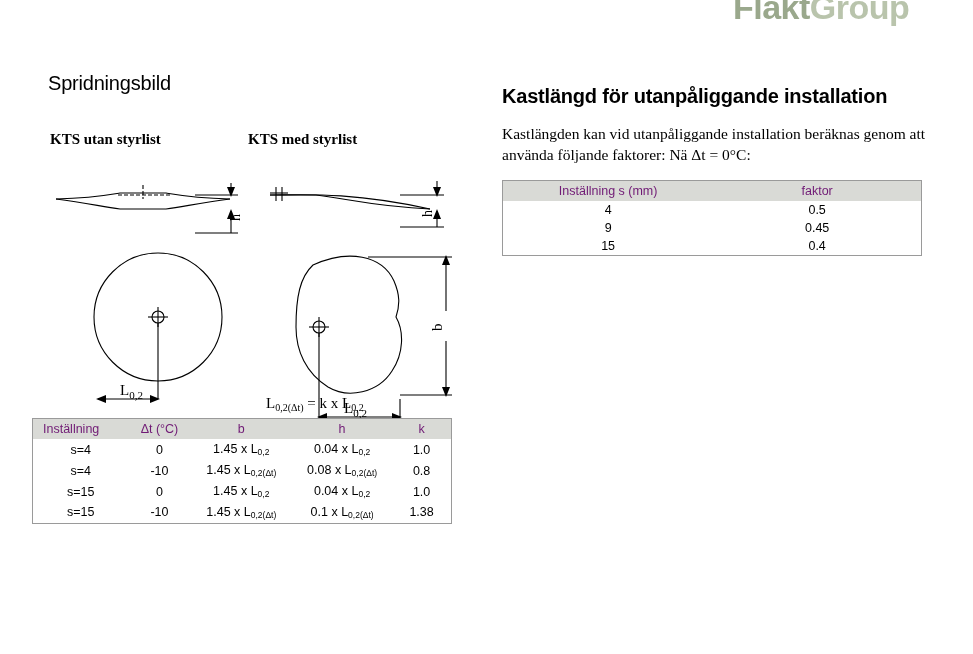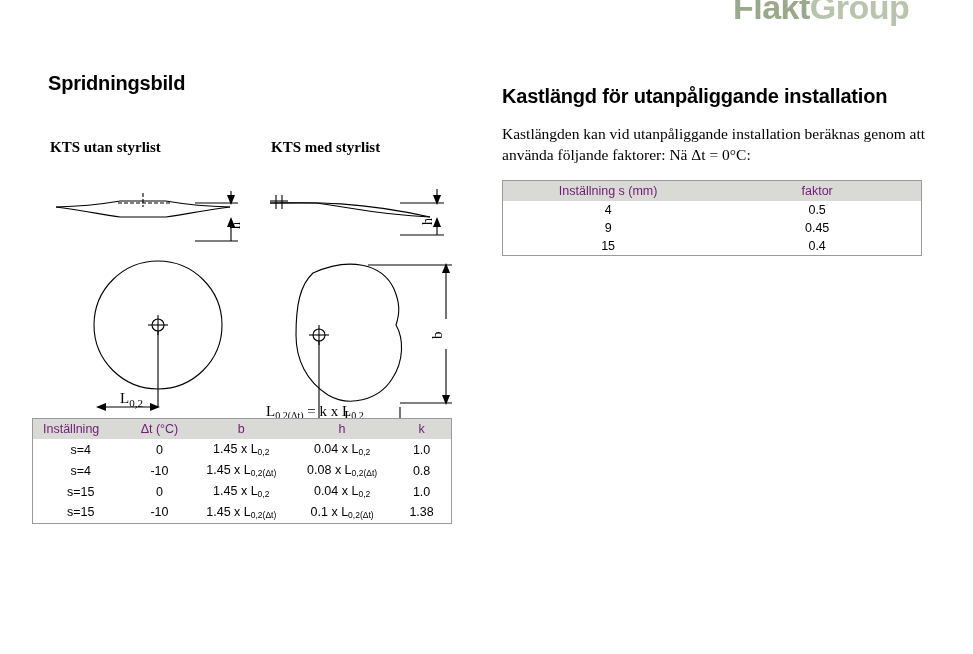--- a/index.html
+++ b/index.html
@@ -39,31 +39,31 @@
   
   .left-col {
     position: absolute;
     left: 48px;
     top: 72px;
     width: 430px;
   }
   h2.section-title {
     font-family: "Liberation Sans", sans-serif;
     font-size: 20px;
-    font-weight: bold;
-    margin: 0 0 12px 0;
+    font-weight: normal;
+    margin: 0 0 4px 0;
     letter-spacing: -0.2px;
   }
   .fig-caption {
     font-family: "Liberation Serif", serif;
     font-weight: bold;
     font-size: 15px;
   }
   .cap-left  { position: absolute; left: 2px;   top: 32px; }
-  .cap-right { position: absolute; left: 223px; top: 32px; }
+  .cap-right { position: absolute; left: 200px; top: 32px; }
 
   .fig-area {
     position: relative;
     width: 430px;
     height: 330px;
   }
   .fig-area svg { position: absolute; left: 0; top: 0; }
 
   .formula {
     position: absolute;

